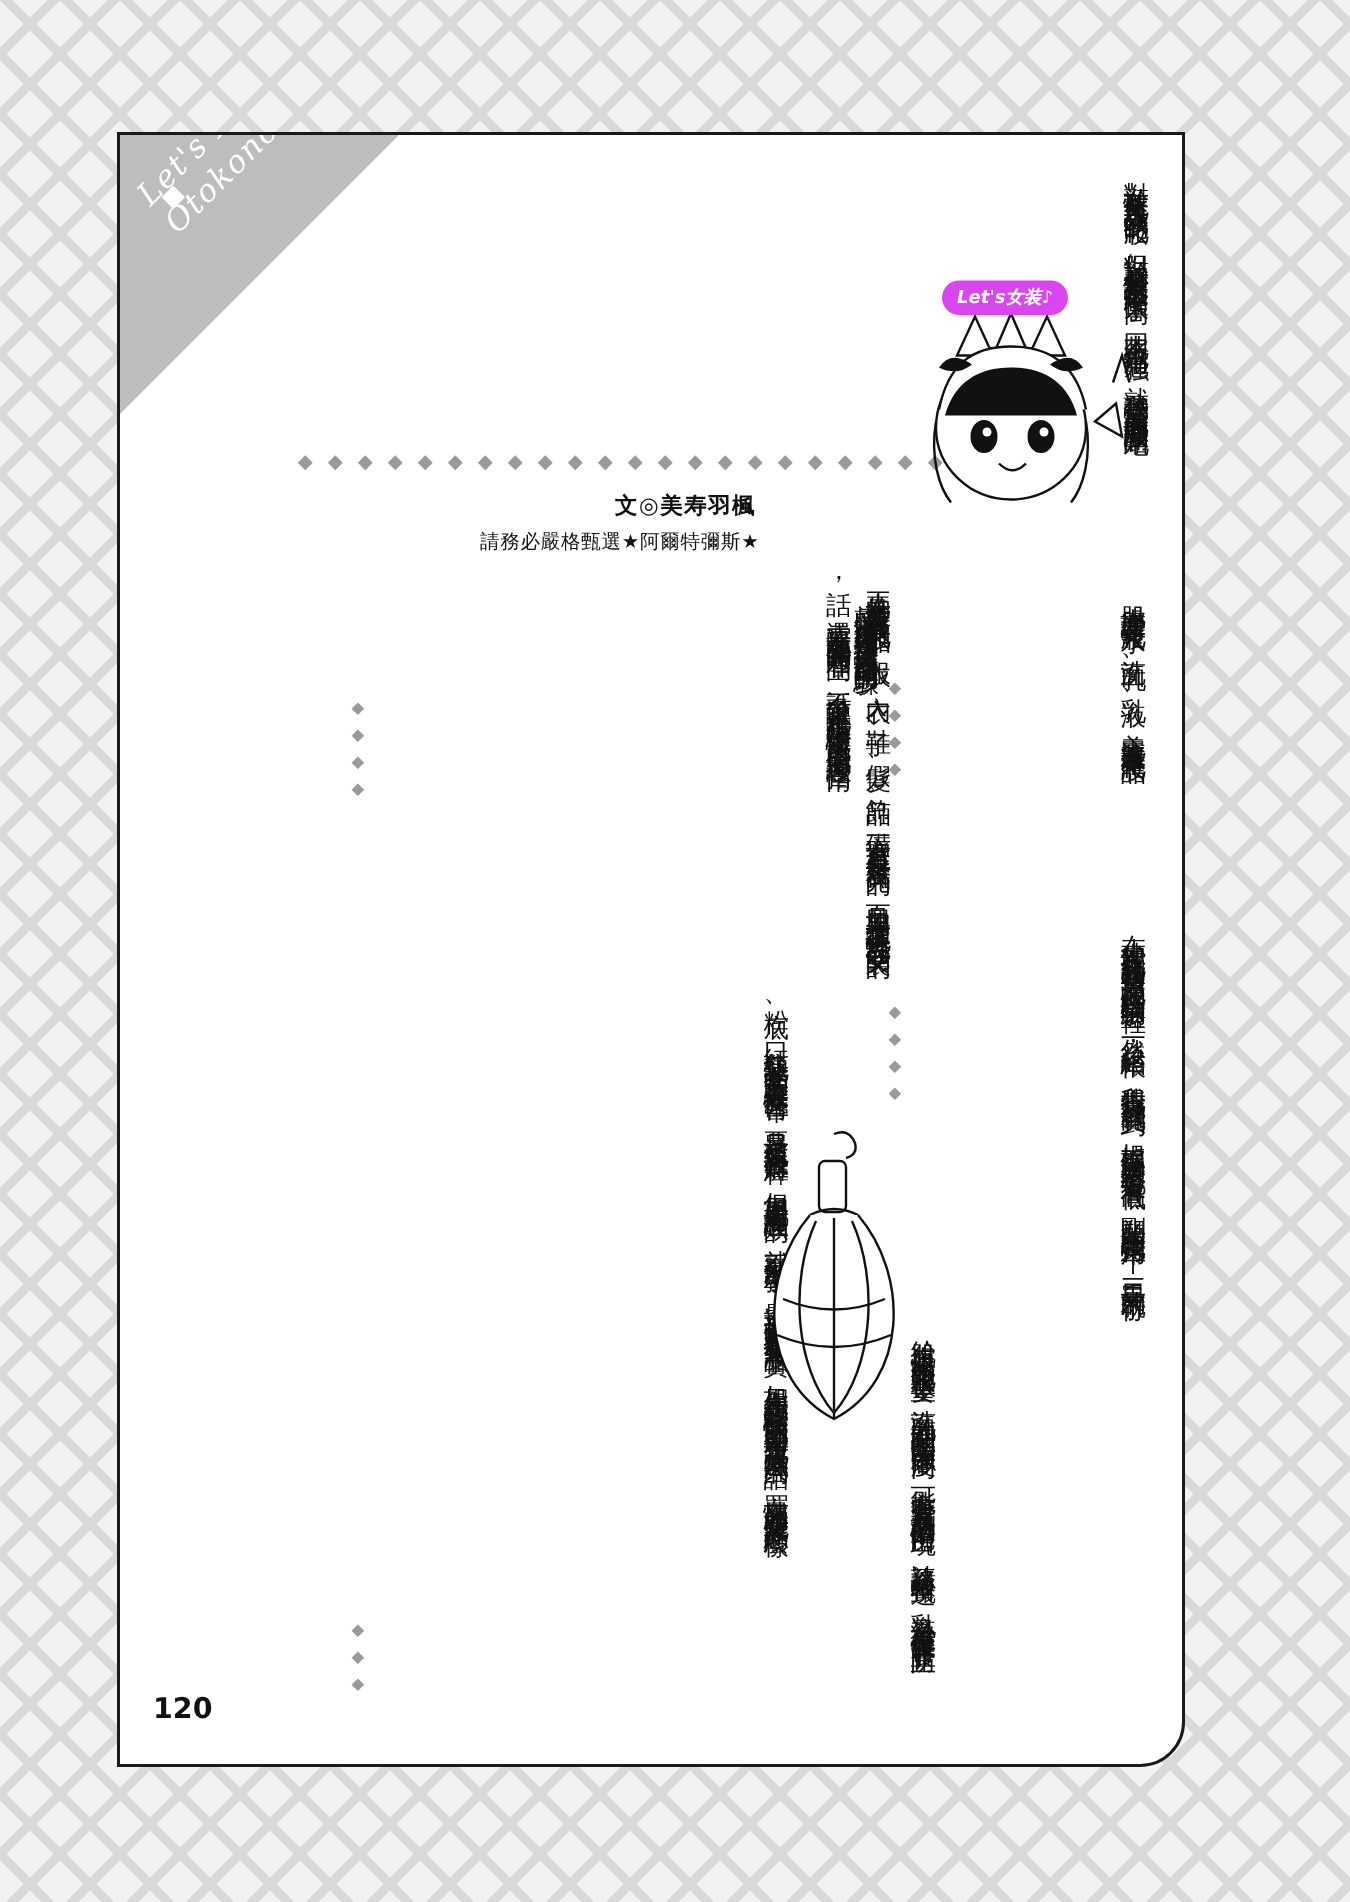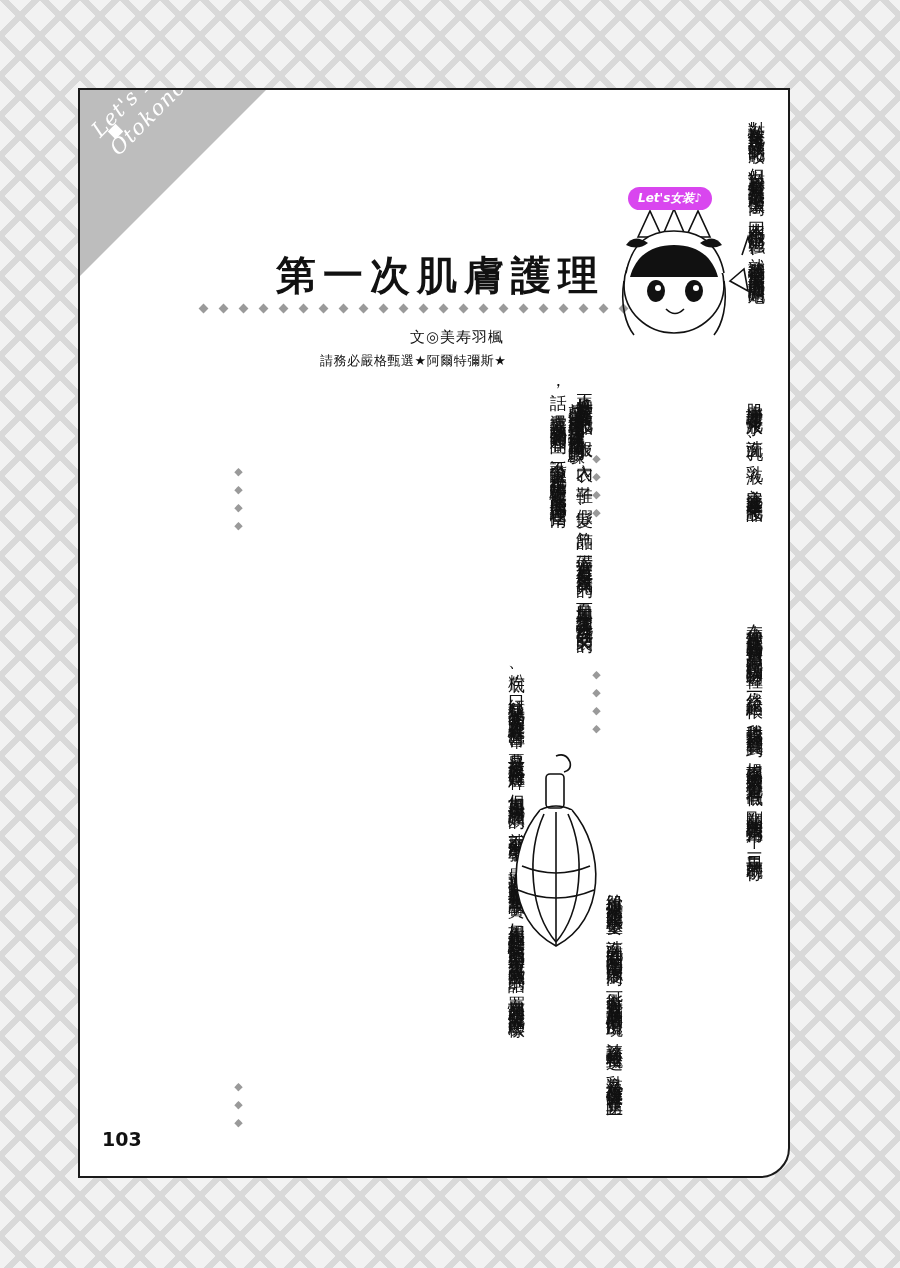--- a/index.html
+++ b/index.html
@@ -81,21 +81,21 @@
     font-family:"DejaVu Sans","Liberation Sans",sans-serif;
   }
   .dot-rule{
     position:absolute;left:120px;top:215px;width:460px;height:10px;
   }
   .dot-rule span{
     position:absolute;top:0;width:7px;height:7px;background:#9a9a9a;transform:rotate(45deg);
   }
   .byline{
     position:absolute;left:330px;top:238px;
-    font-size:15px;font-weight:normal;color:#111;white-space:nowrap;
+    font-size:15px;font-weight:bold;color:#111;white-space:nowrap;
     letter-spacing:1px;
   }
   .byline2{
     position:absolute;left:240px;top:262px;
     font-size:13px;color:#111;white-space:nowrap;letter-spacing:0.5px;
   }
 
   
   .mascot{position:absolute;left:520px;top:95px;width:180px;height:175px;}
   .bubble{
@@ -139,21 +139,20 @@
 <div class="page">
   <div class="page-inner">
 
     <div class="corner">
       <div class="corner-tri"></div>
       <div class="corner-diamond"></div>
       <div class="corner-text">Let's Be
 Otokonoko</div>
     </div>
 
-    <div class="title-main">第一次肌膚護理</div>
 
     <div class="dot-rule">
       <span style="left:0px"></span>
         <span style="left:20px"></span>
         <span style="left:40px"></span>
       <span style="left:60px"></span>
         <span style="left:80px"></span>
         <span style="left:100px"></span>
       <span style="left:120px"></span>
         <span style="left:140px"></span>
@@ -226,15 +225,15 @@
         <path d="M40 60 q16 -8 32 0"></path>
         <path d="M40 60 C6 100 6 170 56 196 C106 170 106 100 72 60" fill="#fff"></path>
         <path d="M56 62 L56 196"></path>
         <path d="M44 64 C26 104 30 162 56 192"></path>
         <path d="M68 64 C86 104 82 162 56 192"></path>
         <path d="M22 116 q34 14 68 0"></path>
         <path d="M18 140 q38 16 76 0"></path>
       </g>
     </svg>
 
-    <div class="page-num">103</div>
+    <div class="page-num">120</div>
   </div>
 </div>
 
 </body></html>

